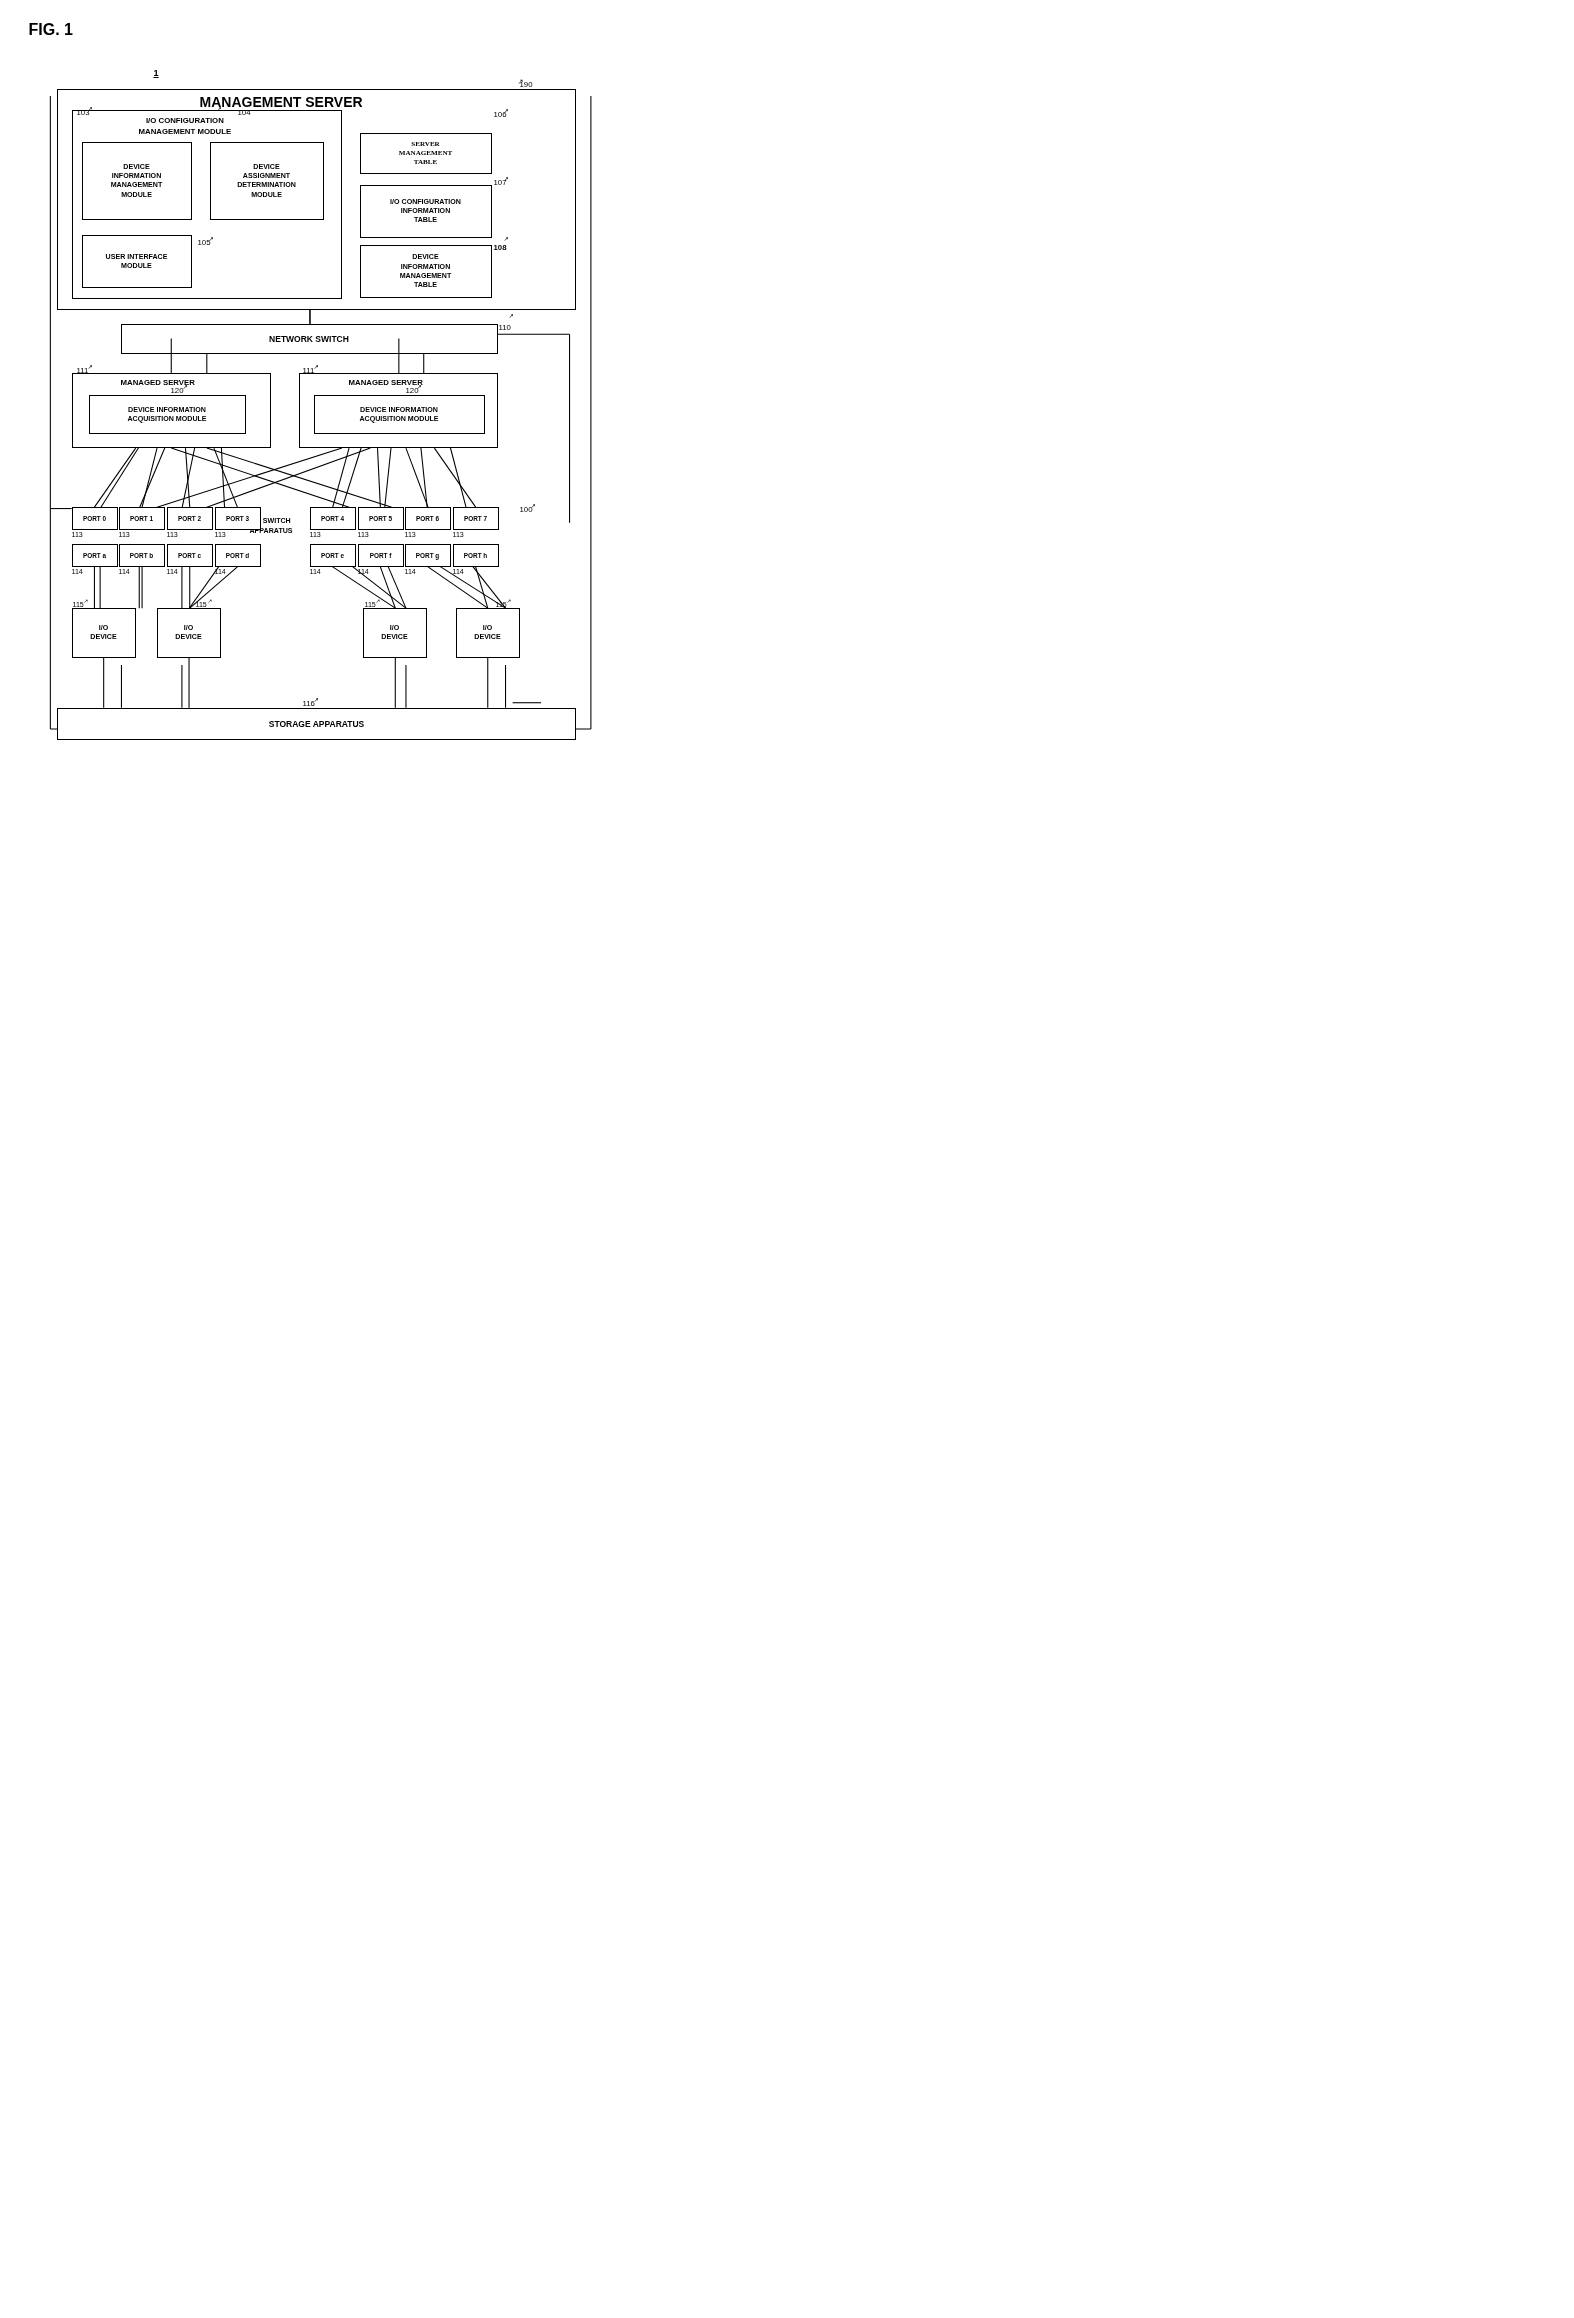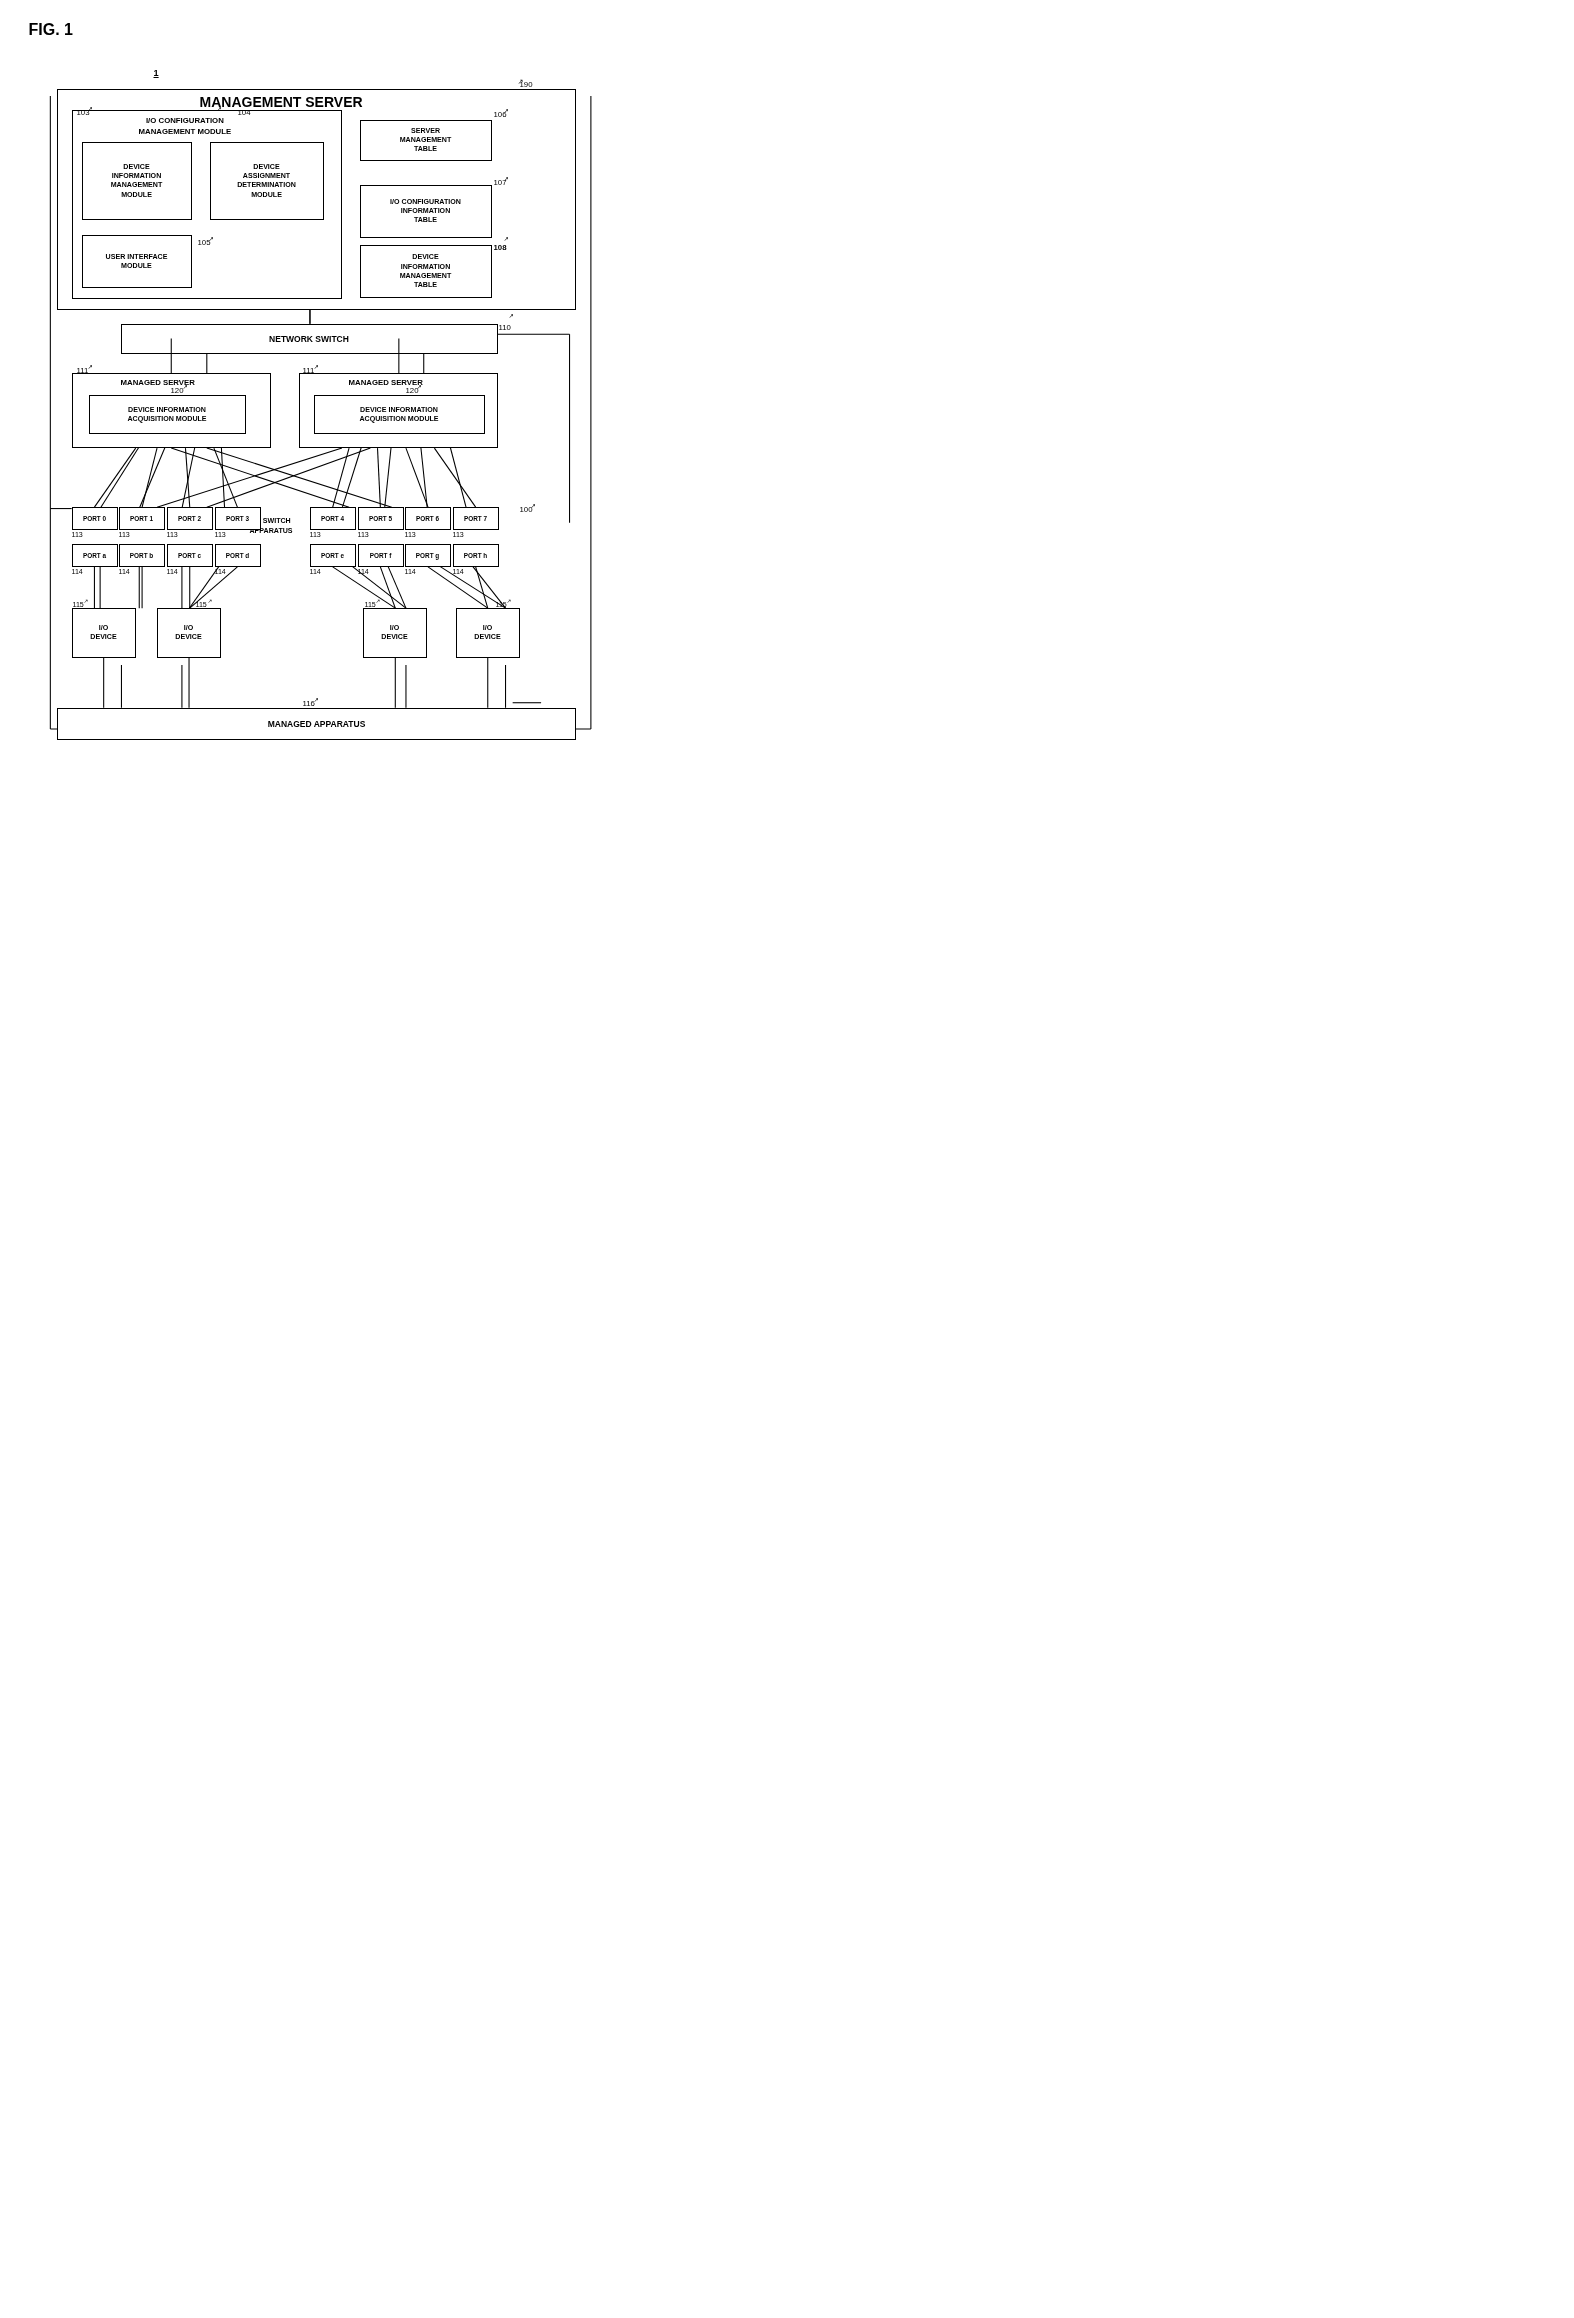--- a/index.html
+++ b/index.html
@@ -131,21 +131,21 @@
   <div class="box" style="left:181px;top:103px;width:114px;height:78px;font-size:7.1px;">
     DEVICE<br>ASSIGNMENT<br>DETERMINATION<br>MODULE
   </div>
 
   <div class="box" style="left:53px;top:196px;width:110px;height:53px;font-size:7.1px;">
     USER INTERFACE<br>MODULE
   </div>
   <div class="ref-num" style="top:199px;left:169px;">105</div>
   <div style="position:absolute;top:196px;left:180px;font-size:6.4px;">↗</div>
 
-  <div class="box" style="left:331px;top:81px;width:132px;height:41px;font-size:7.1px;">
+  <div class="box" style="left:331px;top:94px;width:132px;height:41px;font-size:7.1px;font-family:Liberation Serif, serif;">
     SERVER<br>MANAGEMENT<br>TABLE
   </div>
   <div class="ref-num" style="top:71px;left:465px;">106</div>
   <div style="position:absolute;top:68px;left:475px;font-size:6.4px;">↗</div>
 
   <div class="box" style="left:331px;top:146px;width:132px;height:53px;font-size:7.1px;">
     I/O CONFIGURATION<br>INFORMATION<br>TABLE
   </div>
   <div class="ref-num" style="top:139px;left:465px;">107</div>
   <div style="position:absolute;top:136px;left:475px;font-size:6.4px;">↗</div>
@@ -275,19 +275,19 @@
 
     <line x1="395" y1="380" x2="395" y2="400"></line>
 
     <line x1="200" y1="421" x2="200" y2="470"></line>
     <line x1="520" y1="421" x2="520" y2="470"></line>
 
     <line x1="680" y1="933" x2="720" y2="933"></line>
   </svg>
 
   <div class="box" style="left:28.5px;top:669px;width:519px;height:32px;font-size:8.5px;">
-    MANAGED APPARATUS
+    STORAGE APPARATUS
   </div>
   <div class="ref-num" style="top:660px;left:274px;">116</div>
   <div style="position:absolute;top:657px;left:285px;font-size:6.4px;">↗</div>
 
 </div>
 
 
 </body></html>

